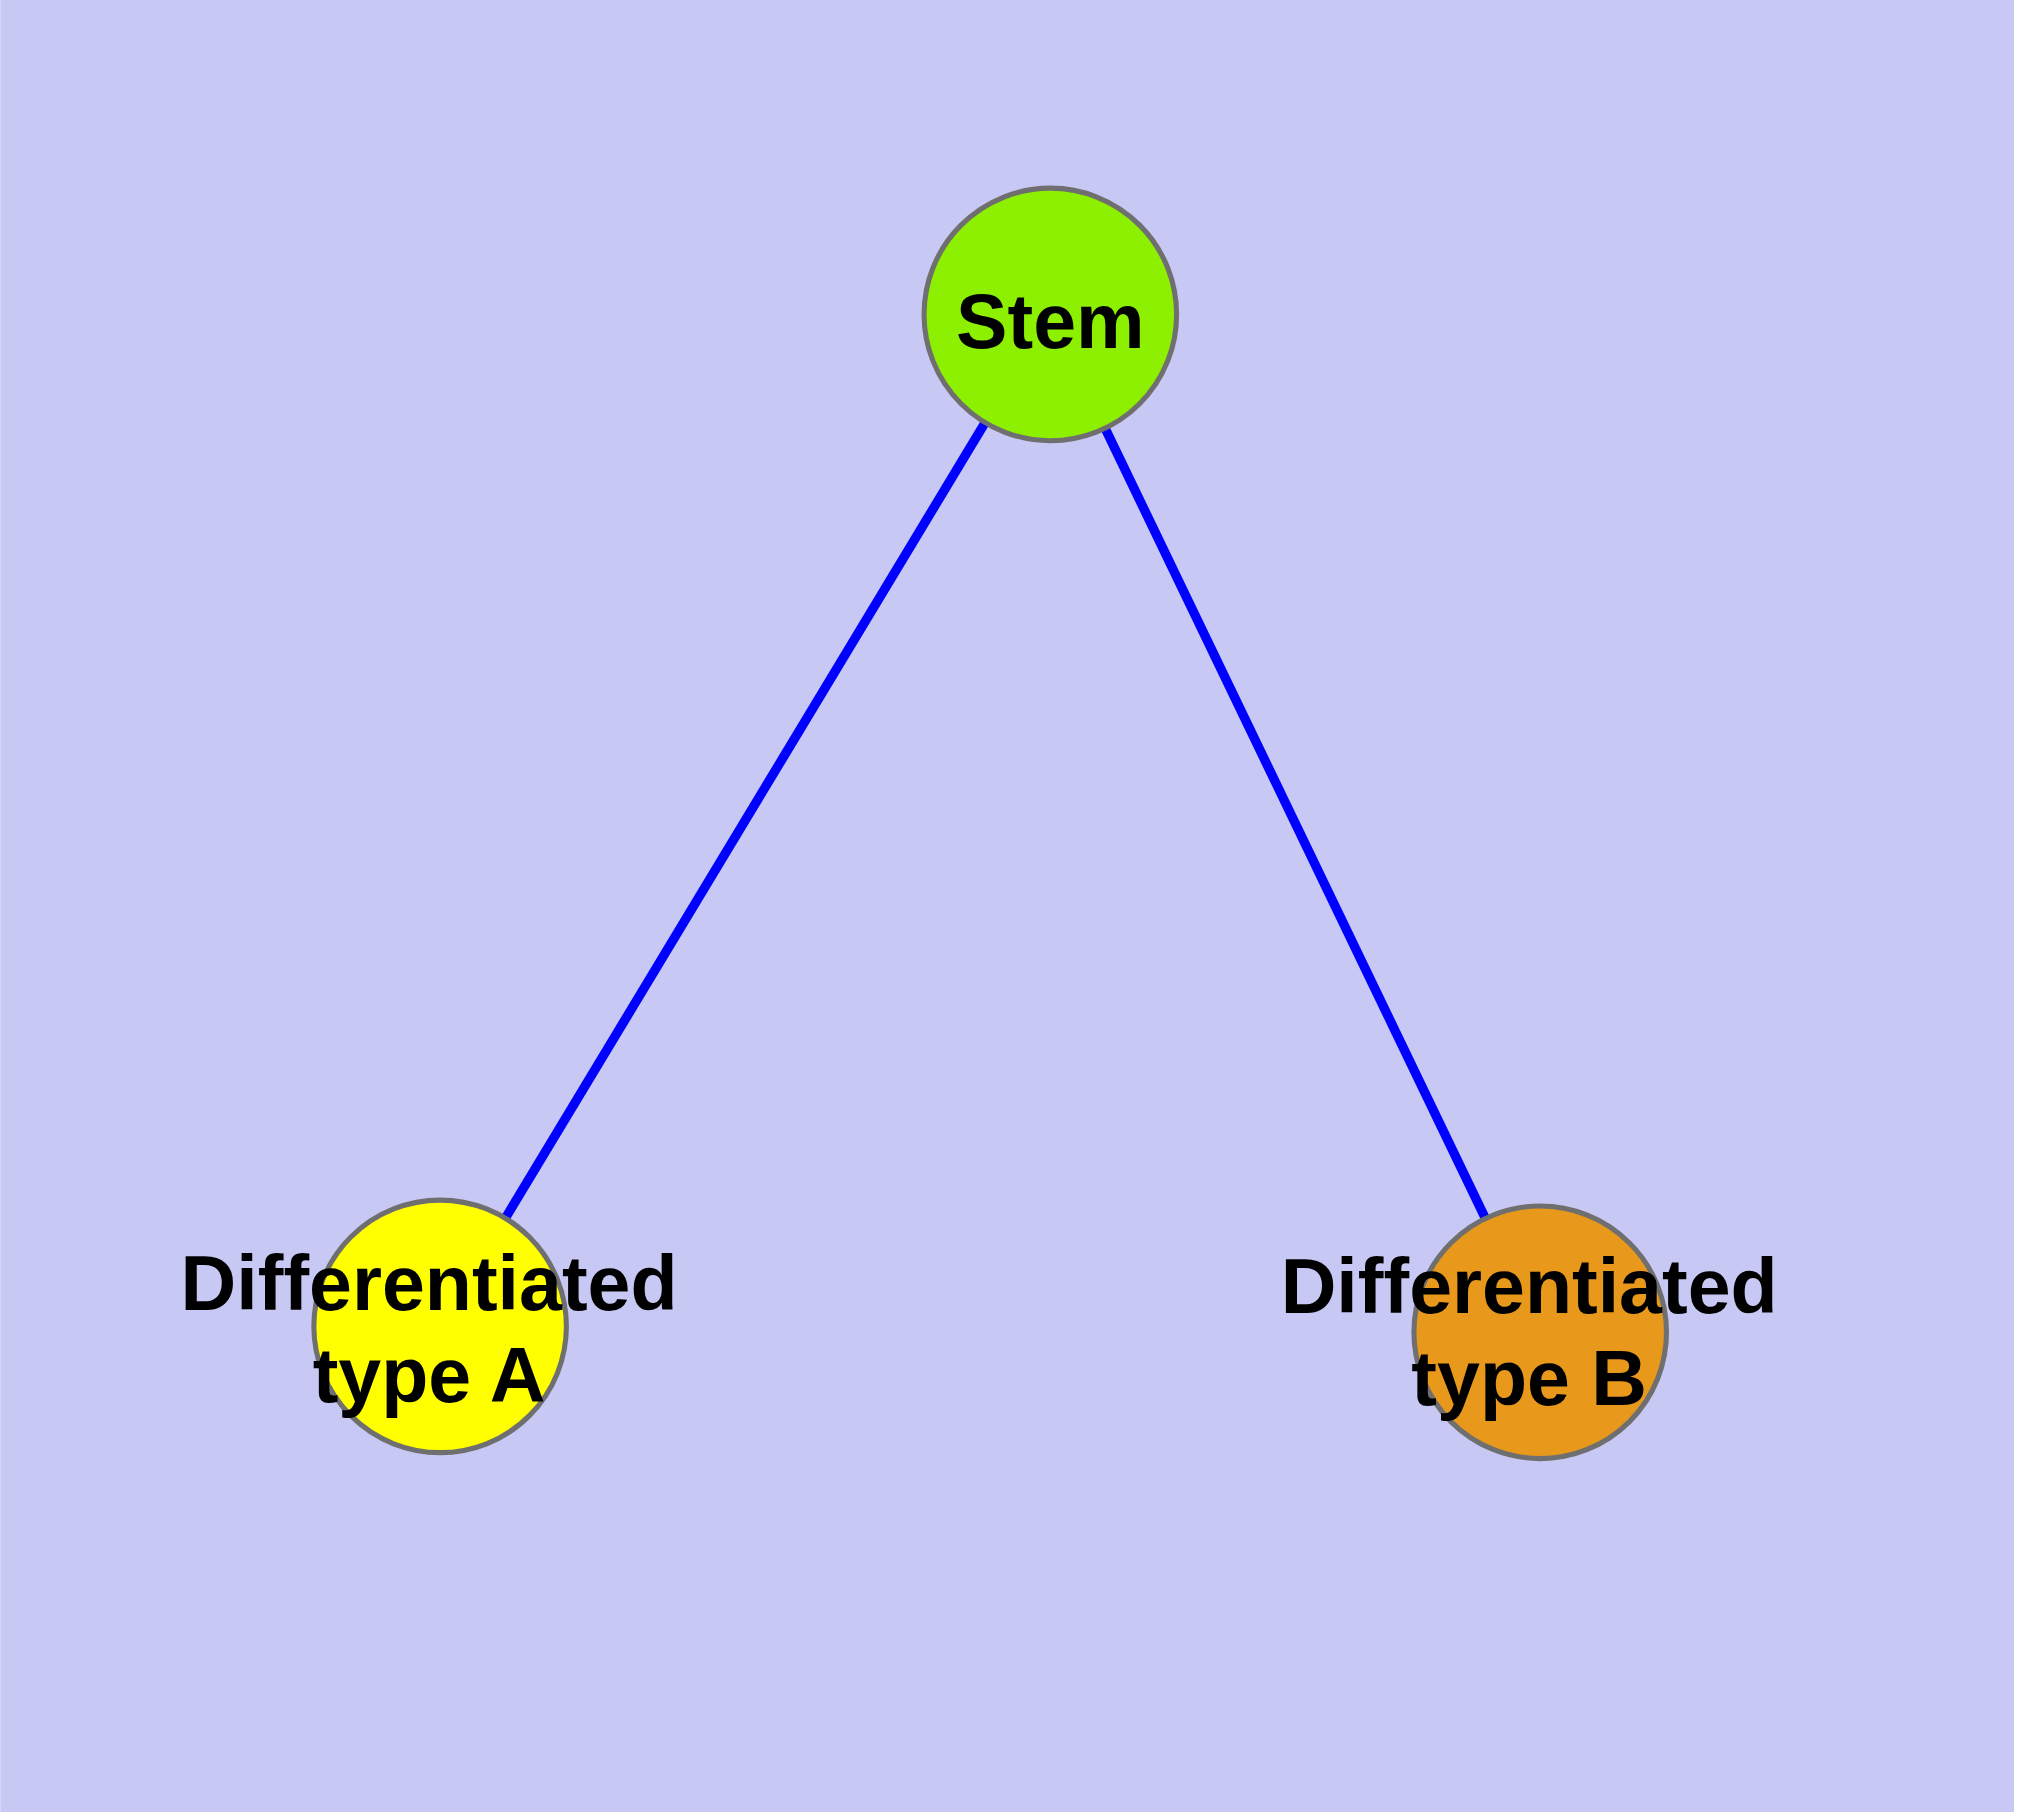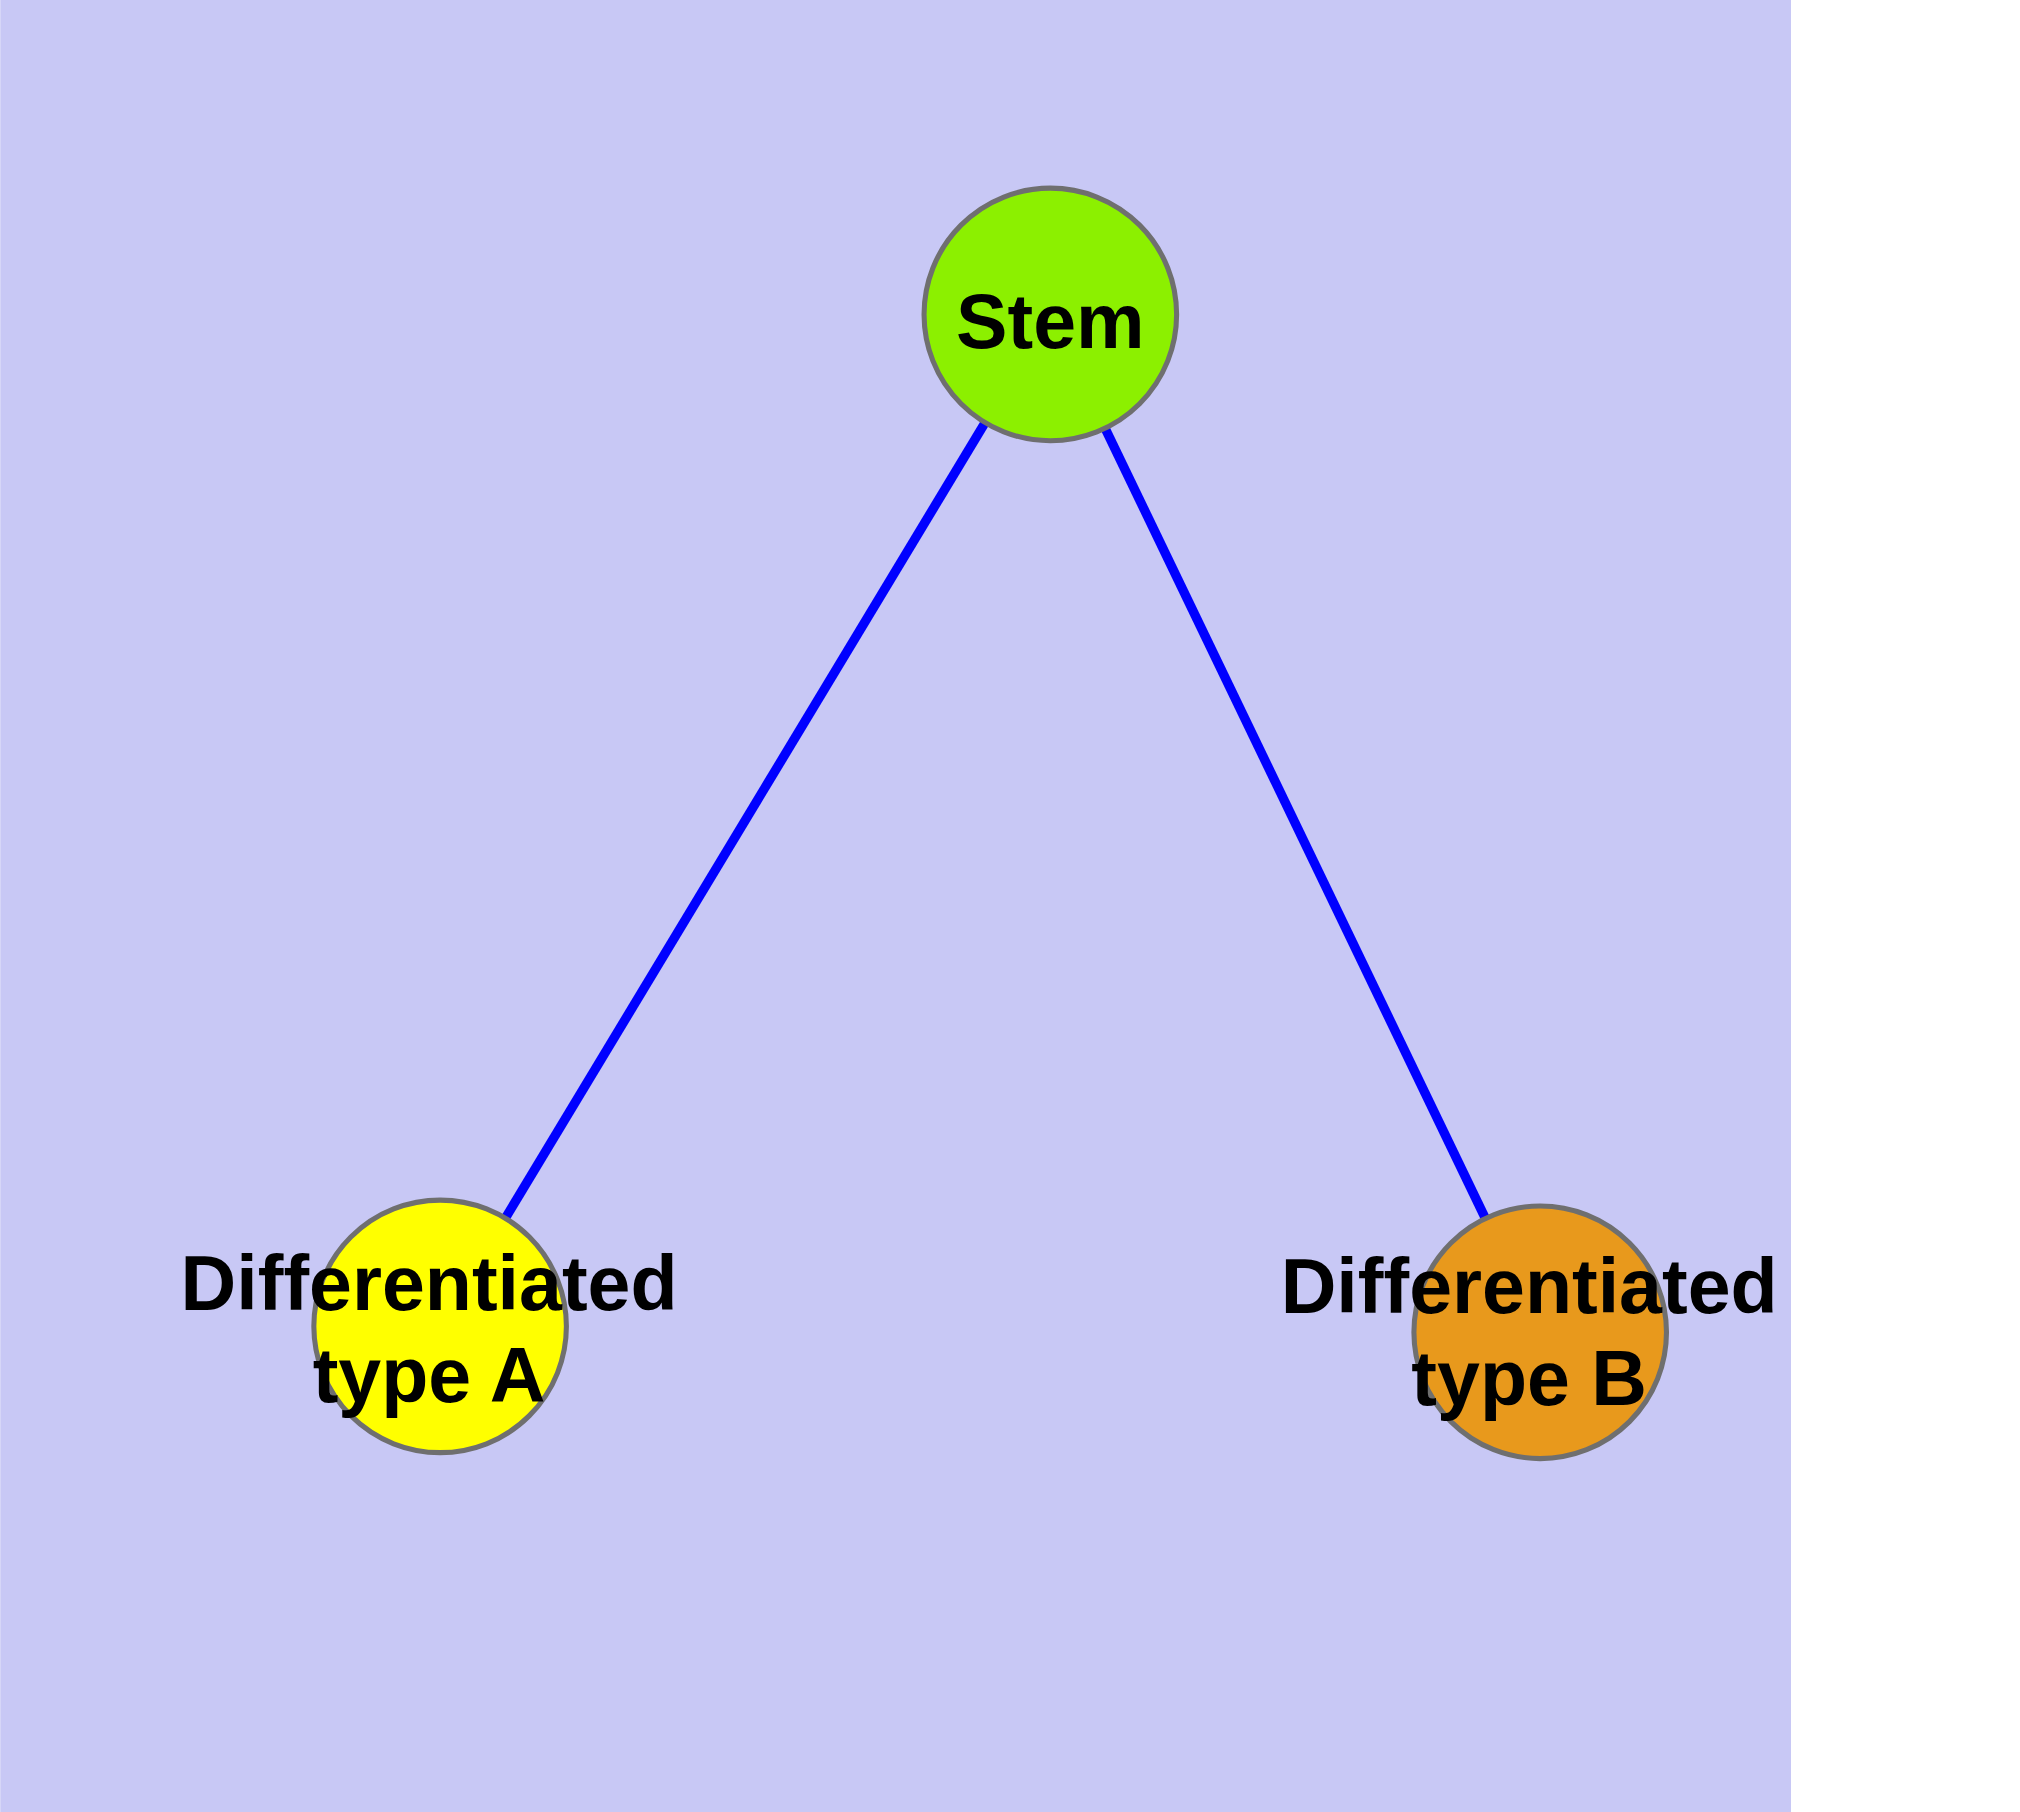--- a/index.html
+++ b/index.html
@@ -1,21 +1,21 @@
 <!DOCTYPE html>
 <html style="font-size:13.6px"><head>
 <meta charset="utf-8">
 <style>
   html, body {
     margin: 0;
     padding: 0;
   }
   .stage {
     position: relative;
-    width: 1791px;
+    width: 2014px;
     height: 1812px;
     overflow: hidden;
     font-family: "Liberation Sans", sans-serif;
   }
   svg.diagram {
     display: block;
     width: 2021px;
     height: 1812px;
   }
   .node-circle {

